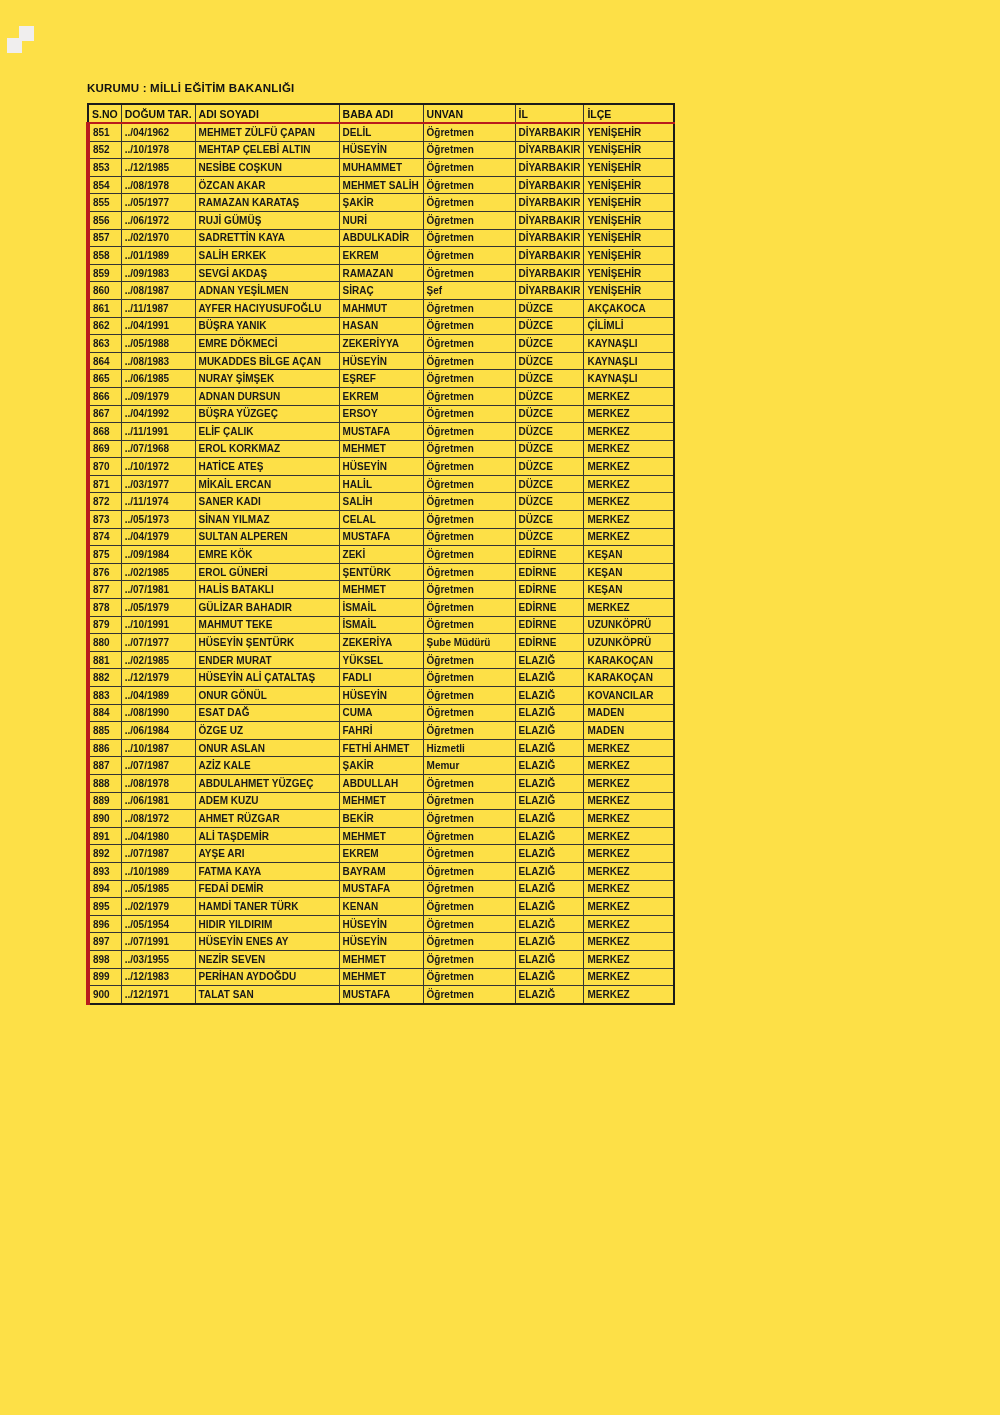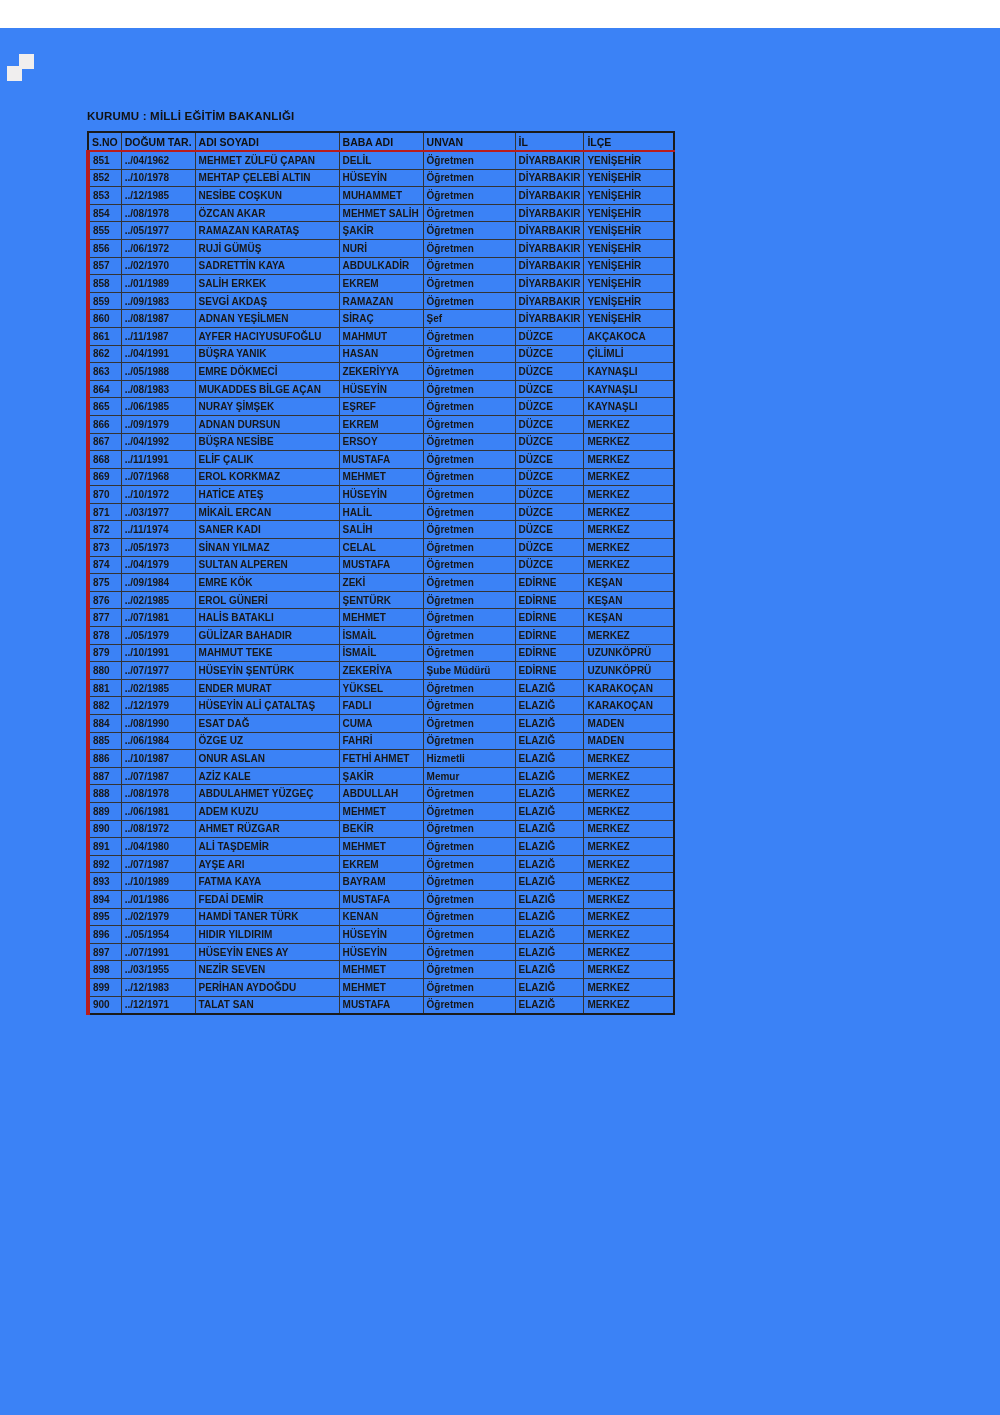--- a/index.html
+++ b/index.html
@@ -11,22 +11,21 @@
     width: 1000px;
     height: 1415px;
     position: relative;
     font-family: "Liberation Sans", sans-serif;
     color: #161616;
     overflow: hidden;
   }
   .page {
     position: absolute;
     inset: 0;
-    background: #3b82f6;
-    margin-top: 28px;
+    background: #fde047;
   }
   
   .artifact {
     position: absolute;
     background: #f0eeee;
   }
   .artifact.a1 { left: 19px; top: 26px; width: 15px; height: 15px; }
   .artifact.a2 { left: 7px;  top: 38px; width: 15px; height: 15px; }
 
   .doc-title {
@@ -256,21 +255,21 @@
           <td class="c1">../09/1979</td>
           <td class="c2">ADNAN DURSUN</td>
           <td class="c3">EKREM</td>
           <td class="c4">Öğretmen</td>
           <td class="c5">DÜZCE</td>
           <td class="c6">MERKEZ</td>
         </tr>
         <tr>
           <td class="c0">867</td>
           <td class="c1">../04/1992</td>
-          <td class="c2">BÜŞRA NESİBE</td>
+          <td class="c2">BÜŞRA YÜZGEÇ</td>
           <td class="c3">ERSOY</td>
           <td class="c4">Öğretmen</td>
           <td class="c5">DÜZCE</td>
           <td class="c6">MERKEZ</td>
         </tr>
         <tr>
           <td class="c0">868</td>
           <td class="c1">../11/1991</td>
           <td class="c2">ELİF ÇALIK</td>
           <td class="c3">MUSTAFA</td>
@@ -398,20 +397,29 @@
         <tr>
           <td class="c0">882</td>
           <td class="c1">../12/1979</td>
           <td class="c2">HÜSEYİN ALİ ÇATALTAŞ</td>
           <td class="c3">FADLI</td>
           <td class="c4">Öğretmen</td>
           <td class="c5">ELAZIĞ</td>
           <td class="c6">KARAKOÇAN</td>
         </tr>
         <tr>
+          <td class="c0">883</td>
+          <td class="c1">../04/1989</td>
+          <td class="c2">ONUR GÖNÜL</td>
+          <td class="c3">HÜSEYİN</td>
+          <td class="c4">Öğretmen</td>
+          <td class="c5">ELAZIĞ</td>
+          <td class="c6">KOVANCILAR</td>
+        </tr>
+        <tr>
           <td class="c0">884</td>
           <td class="c1">../08/1990</td>
           <td class="c2">ESAT DAĞ</td>
           <td class="c3">CUMA</td>
           <td class="c4">Öğretmen</td>
           <td class="c5">ELAZIĞ</td>
           <td class="c6">MADEN</td>
         </tr>
         <tr>
           <td class="c0">885</td>
@@ -489,21 +497,21 @@
           <td class="c0">893</td>
           <td class="c1">../10/1989</td>
           <td class="c2">FATMA KAYA</td>
           <td class="c3">BAYRAM</td>
           <td class="c4">Öğretmen</td>
           <td class="c5">ELAZIĞ</td>
           <td class="c6">MERKEZ</td>
         </tr>
         <tr>
           <td class="c0">894</td>
-          <td class="c1">../01/1986</td>
+          <td class="c1">../05/1985</td>
           <td class="c2">FEDAİ DEMİR</td>
           <td class="c3">MUSTAFA</td>
           <td class="c4">Öğretmen</td>
           <td class="c5">ELAZIĞ</td>
           <td class="c6">MERKEZ</td>
         </tr>
         <tr>
           <td class="c0">895</td>
           <td class="c1">../02/1979</td>
           <td class="c2">HAMDİ TANER TÜRK</td>

